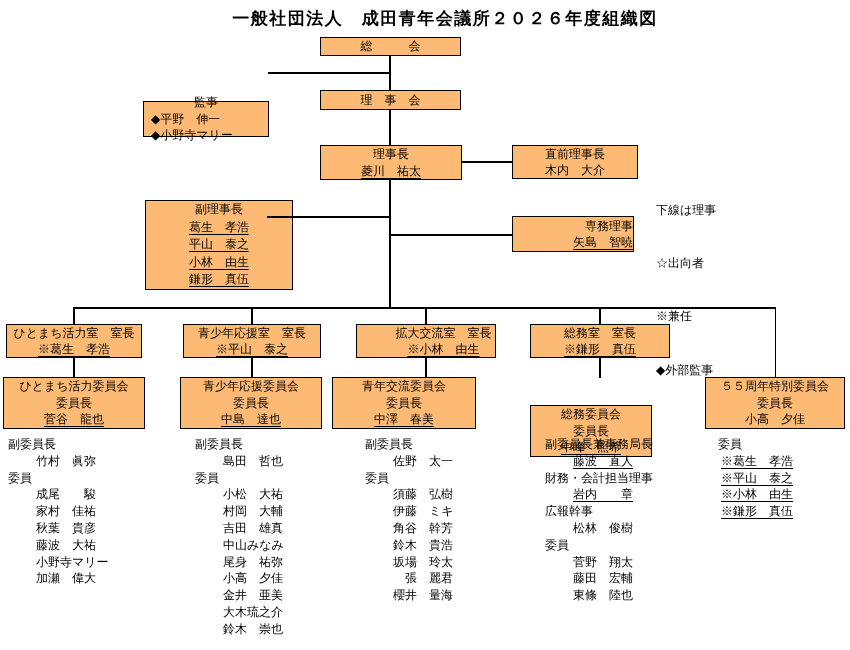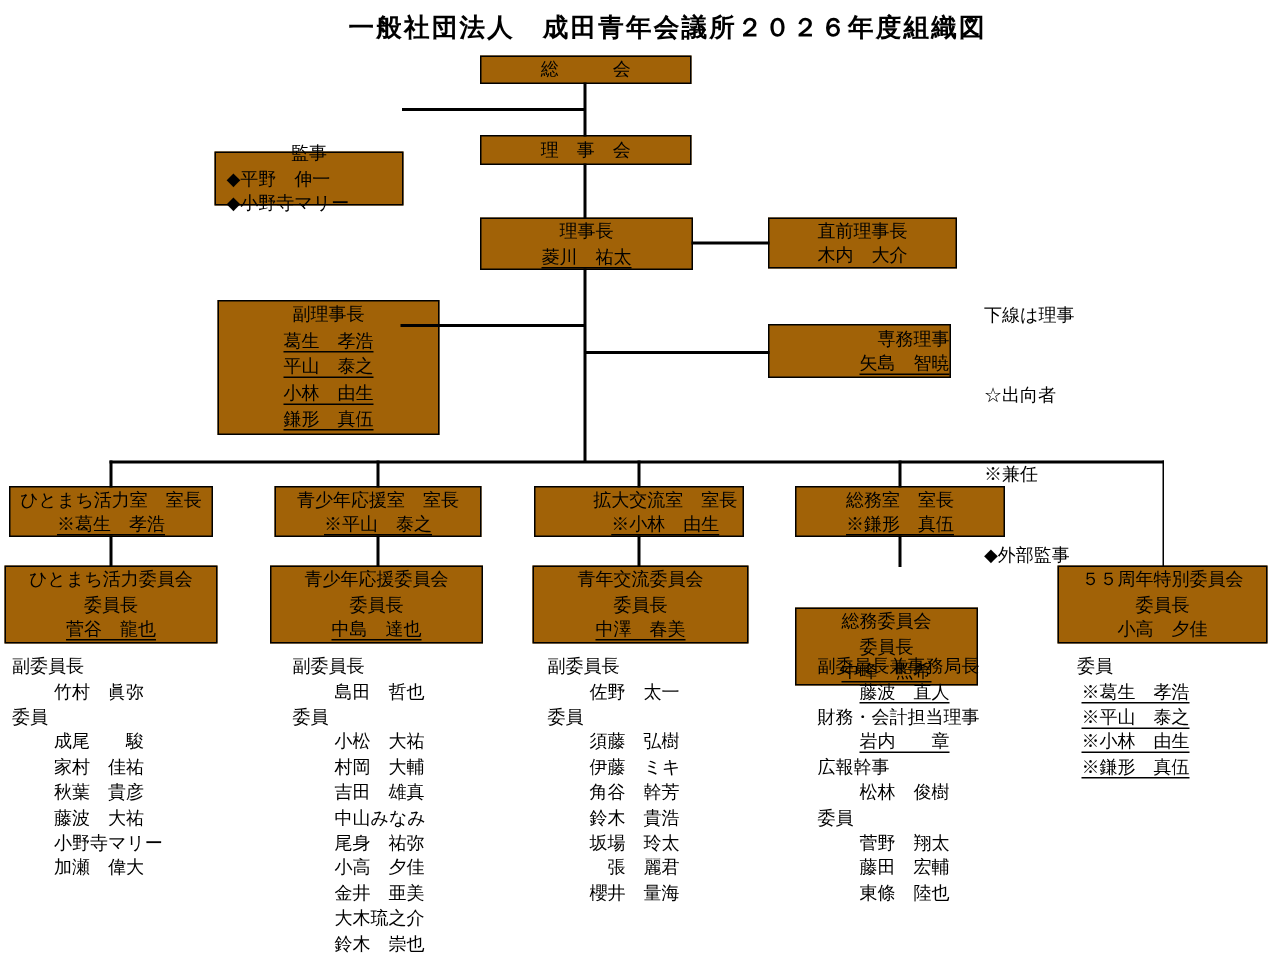--- a/index.html
+++ b/index.html
@@ -5,21 +5,21 @@
   html,body{margin:0;padding:0;background:#fff;}
   .canvas{
     position:relative;width:850px;height:650px;background:#fff;color:#000;
     font-family:"DejaVu Serif","Liberation Serif",serif;overflow:hidden;
   }
   .title{
     position:absolute;top:7px;left:0;width:100%;text-align:center;
     font-size:17px;font-weight:bold;letter-spacing:1.5px;padding-left:20px;
   }
   .box{
-    position:absolute;border:1.5px solid #000;background:#a16207;box-sizing:border-box;
+    position:absolute;border:1.5px solid #000;background:#fdba74;box-sizing:border-box;
     display:flex;flex-direction:column;align-items:center;justify-content:center;
     font-size:12px;line-height:16.5px;text-align:center;white-space:pre;
   }
   .u{text-decoration:underline;text-underline-offset:3px;}
   .auditors{align-items:flex-start;padding-left:7px;}
   .auditors .box-title{align-self:center;padding-right:7px;}
   .legend{position:absolute;left:656px;top:166px;font-size:12px;line-height:17.8px;white-space:pre;}
   .hline{position:absolute;height:1.5px;background:#000;}
   .vline{position:absolute;width:1.5px;background:#000;}
   .mcol{position:absolute;top:436px;font-size:12px;white-space:pre;}
@@ -99,21 +99,21 @@
   <div class="box" style="left:3px;top:377px;width:142px;height:52px;">
     <div>ひとまち活力委員会</div>
     <div>委員長</div>
     <div class="u">菅谷　龍也</div>
   </div>
   <div class="box" style="left:180px;top:377px;width:142px;height:52px;">
     <div>青少年応援委員会</div>
     <div>委員長</div>
     <div class="u">中島　達也</div>
   </div>
-  <div class="box" style="left:355px;top:377px;width:144px;height:52px;">
+  <div class="box" style="left:332px;top:377px;width:144px;height:52px;">
     <div>青年交流委員会</div>
     <div>委員長</div>
     <div class="u">中澤　春美</div>
   </div>
   <div class="box" style="left:530px;top:377px;width:122px;height:52px;margin-top:28px;">
     <div>総務委員会</div>
     <div>委員長</div>
     <div class="u">中峰　照希</div>
   </div>
   <div class="box" style="left:705px;top:377px;width:140px;height:52px;">

